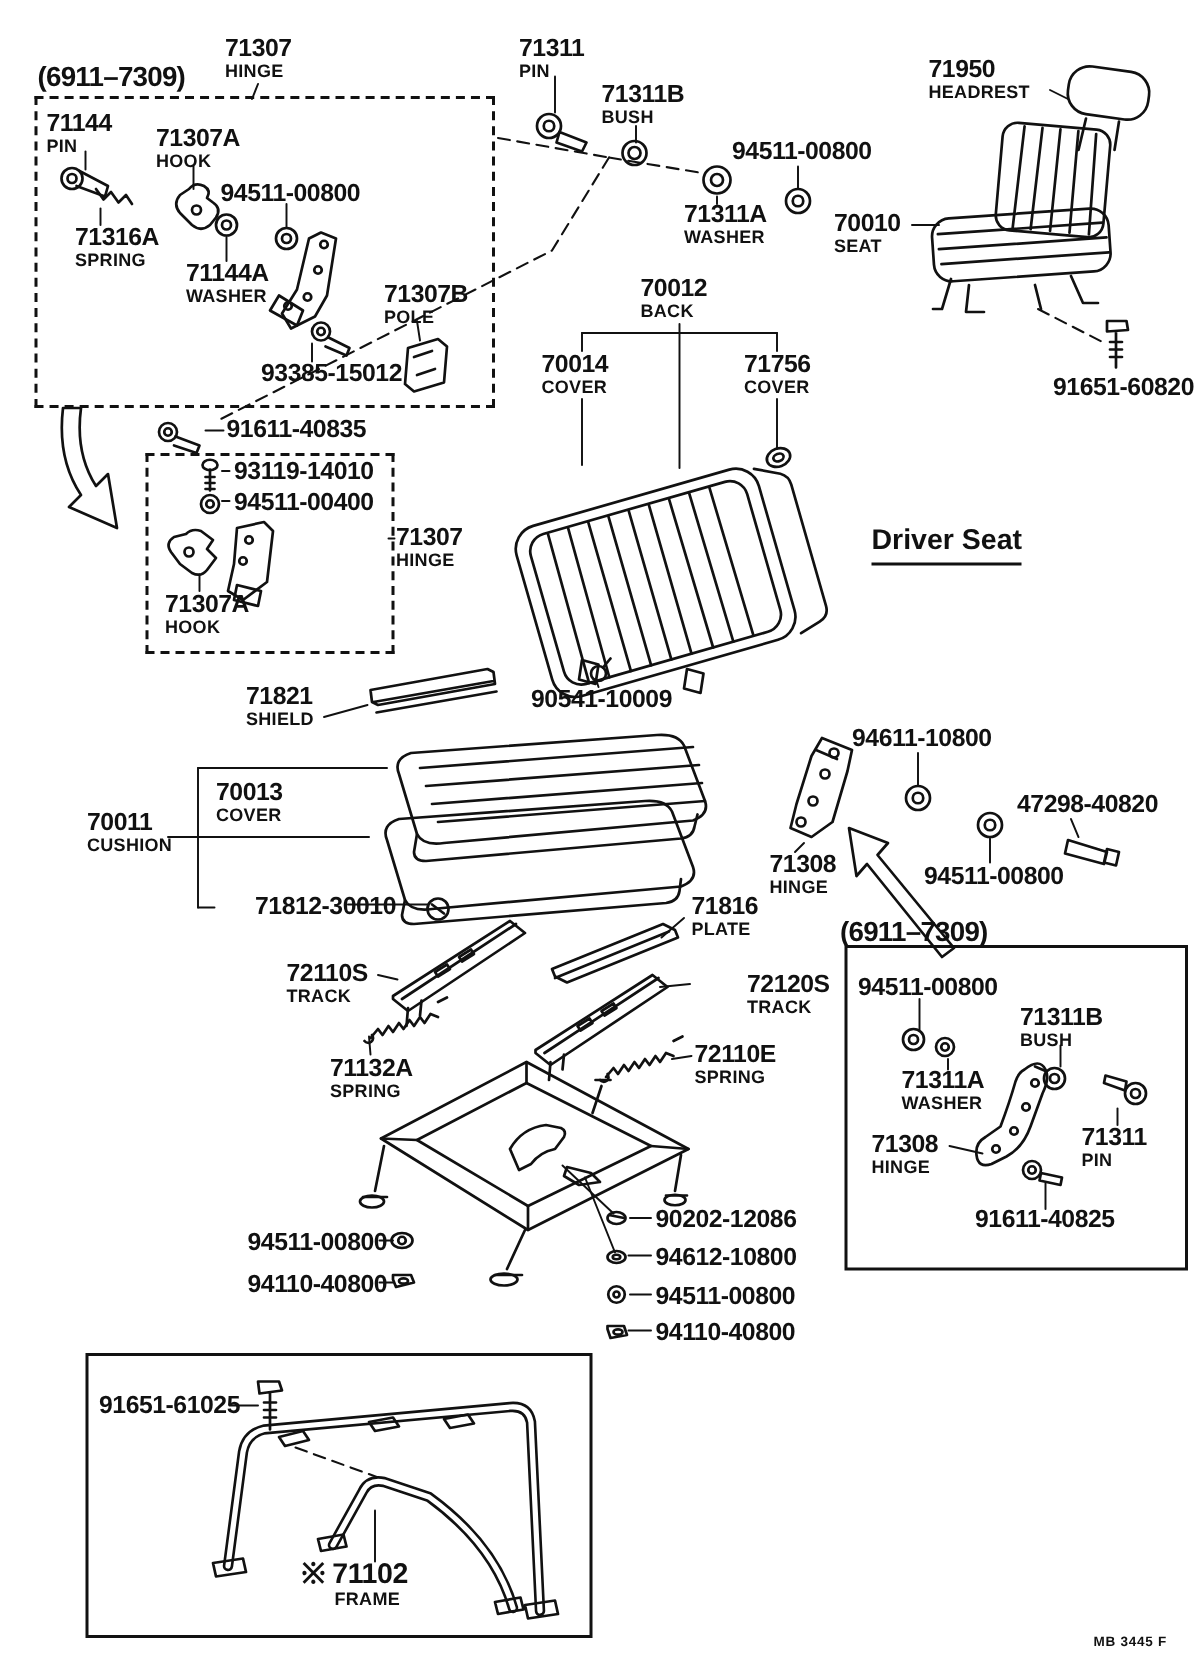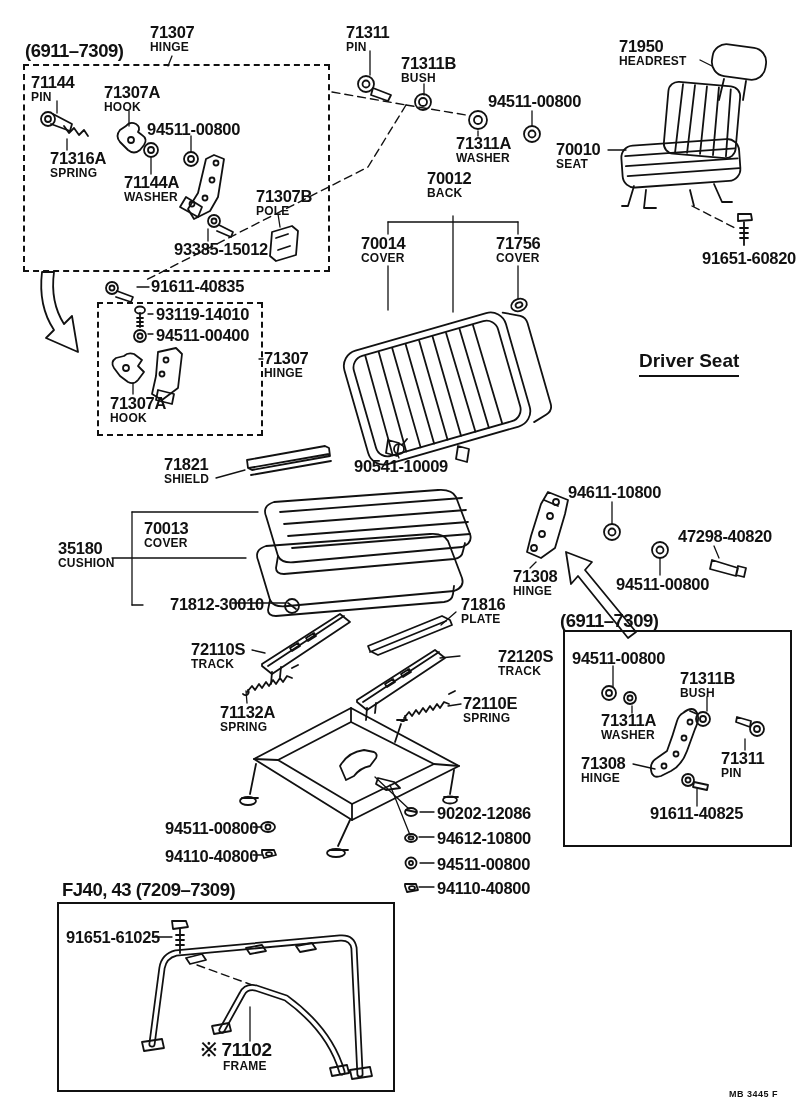--- a/index.html
+++ b/index.html
@@ -286,22 +286,21 @@
     </g>
   </svg>
 
   <div class="box dashedbox" style="left:23px;top:64px;width:303px;height:204px;"></div>
   <div class="box dashedbox" style="left:97px;top:302px;width:162px;height:130px;"></div>
   <div class="box solidbox" style="left:563px;top:630px;width:225px;height:213px;"></div>
   <div class="box solidbox" style="left:57px;top:902px;width:334px;height:186px;"></div>
 
   <div class="hdr" style="left:25px;top:40px;">(6911–7309)</div>
   <div class="hdr" style="left:560px;top:610px;">(6911–7309)</div>
-  <div class="hdr" style="left:62px;top:879px;">FJ40, 43  (7209–7309)</div>
-  <div class="subtitle" style="left:639px;top:350px;">Driver Seat</div>
+  <div class="subtitle" style="left:581px;top:350px;">Driver Seat</div>
   <div class="stamp" style="left:729px;top:1089px;">MB 3445 F</div>
 
   <div class="co" style="left:150px;top:24px;">
     <div class="num">71307</div>
     <div class="desc">HINGE</div>
     </div>
   <div class="co" style="left:31px;top:74px;">
     <div class="num">71144</div>
     <div class="desc">PIN</div>
     </div>
@@ -349,21 +348,21 @@
     <div class="desc">HEADREST</div>
     </div>
   <div class="co" style="left:556px;top:141px;">
     <div class="num">70010</div>
     <div class="desc">SEAT</div>
     </div>
   <div class="co" style="left:702px;top:250px;">
     <div class="num">91651-60820</div>
     </div>
 
-  <div class="co" style="left:427px;top:170px;">
+  <div class="co" style="left:427px;top:184px;">
     <div class="num">70012</div>
     <div class="desc">BACK</div>
     </div>
   <div class="co" style="left:361px;top:235px;">
     <div class="num">70014</div>
     <div class="desc">COVER</div>
     </div>
   <div class="co" style="left:496px;top:235px;">
     <div class="num">71756</div>
     <div class="desc">COVER</div>
@@ -392,21 +391,21 @@
 
   <div class="co" style="left:164px;top:456px;">
     <div class="num">71821</div>
     <div class="desc">SHIELD</div>
     </div>
   <div class="co" style="left:144px;top:520px;">
     <div class="num">70013</div>
     <div class="desc">COVER</div>
     </div>
   <div class="co" style="left:58px;top:540px;">
-    <div class="num">35180</div>
+    <div class="num">70011</div>
     <div class="desc">CUSHION</div>
     </div>
   <div class="co" style="left:145px;top:596px;margin-left:25px;">
     <div class="num">71812-30010</div>
     </div>
 
   <div class="co" style="left:568px;top:484px;">
     <div class="num">94611-10800</div>
     </div>
   <div class="co" style="left:513px;top:568px;">

